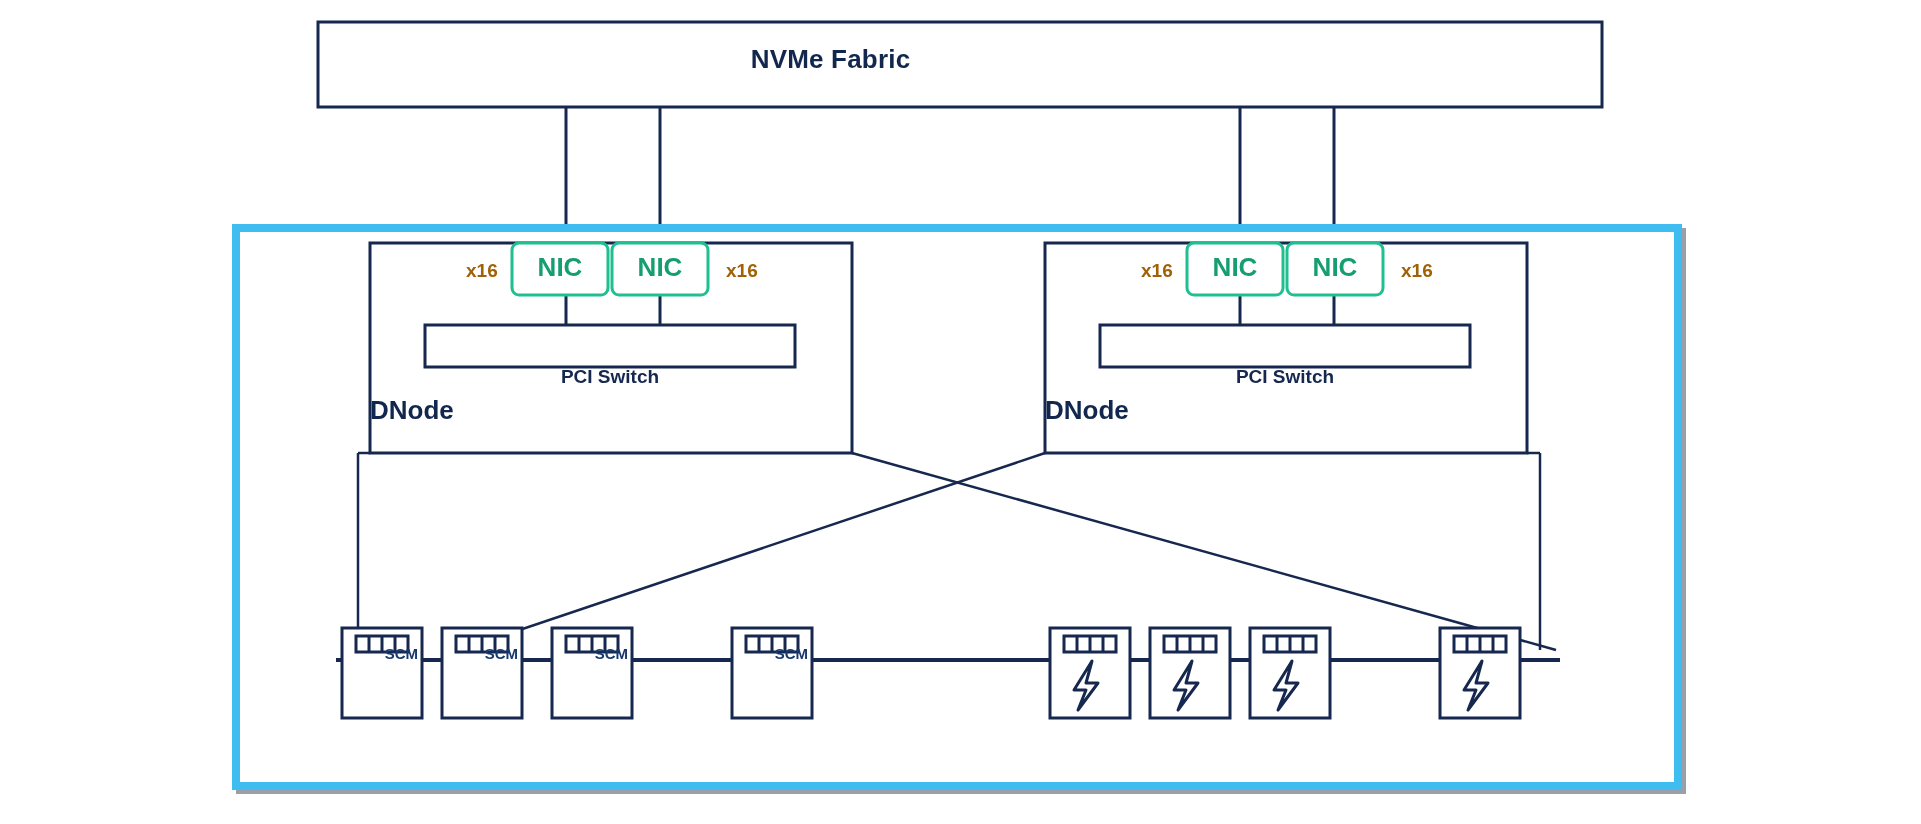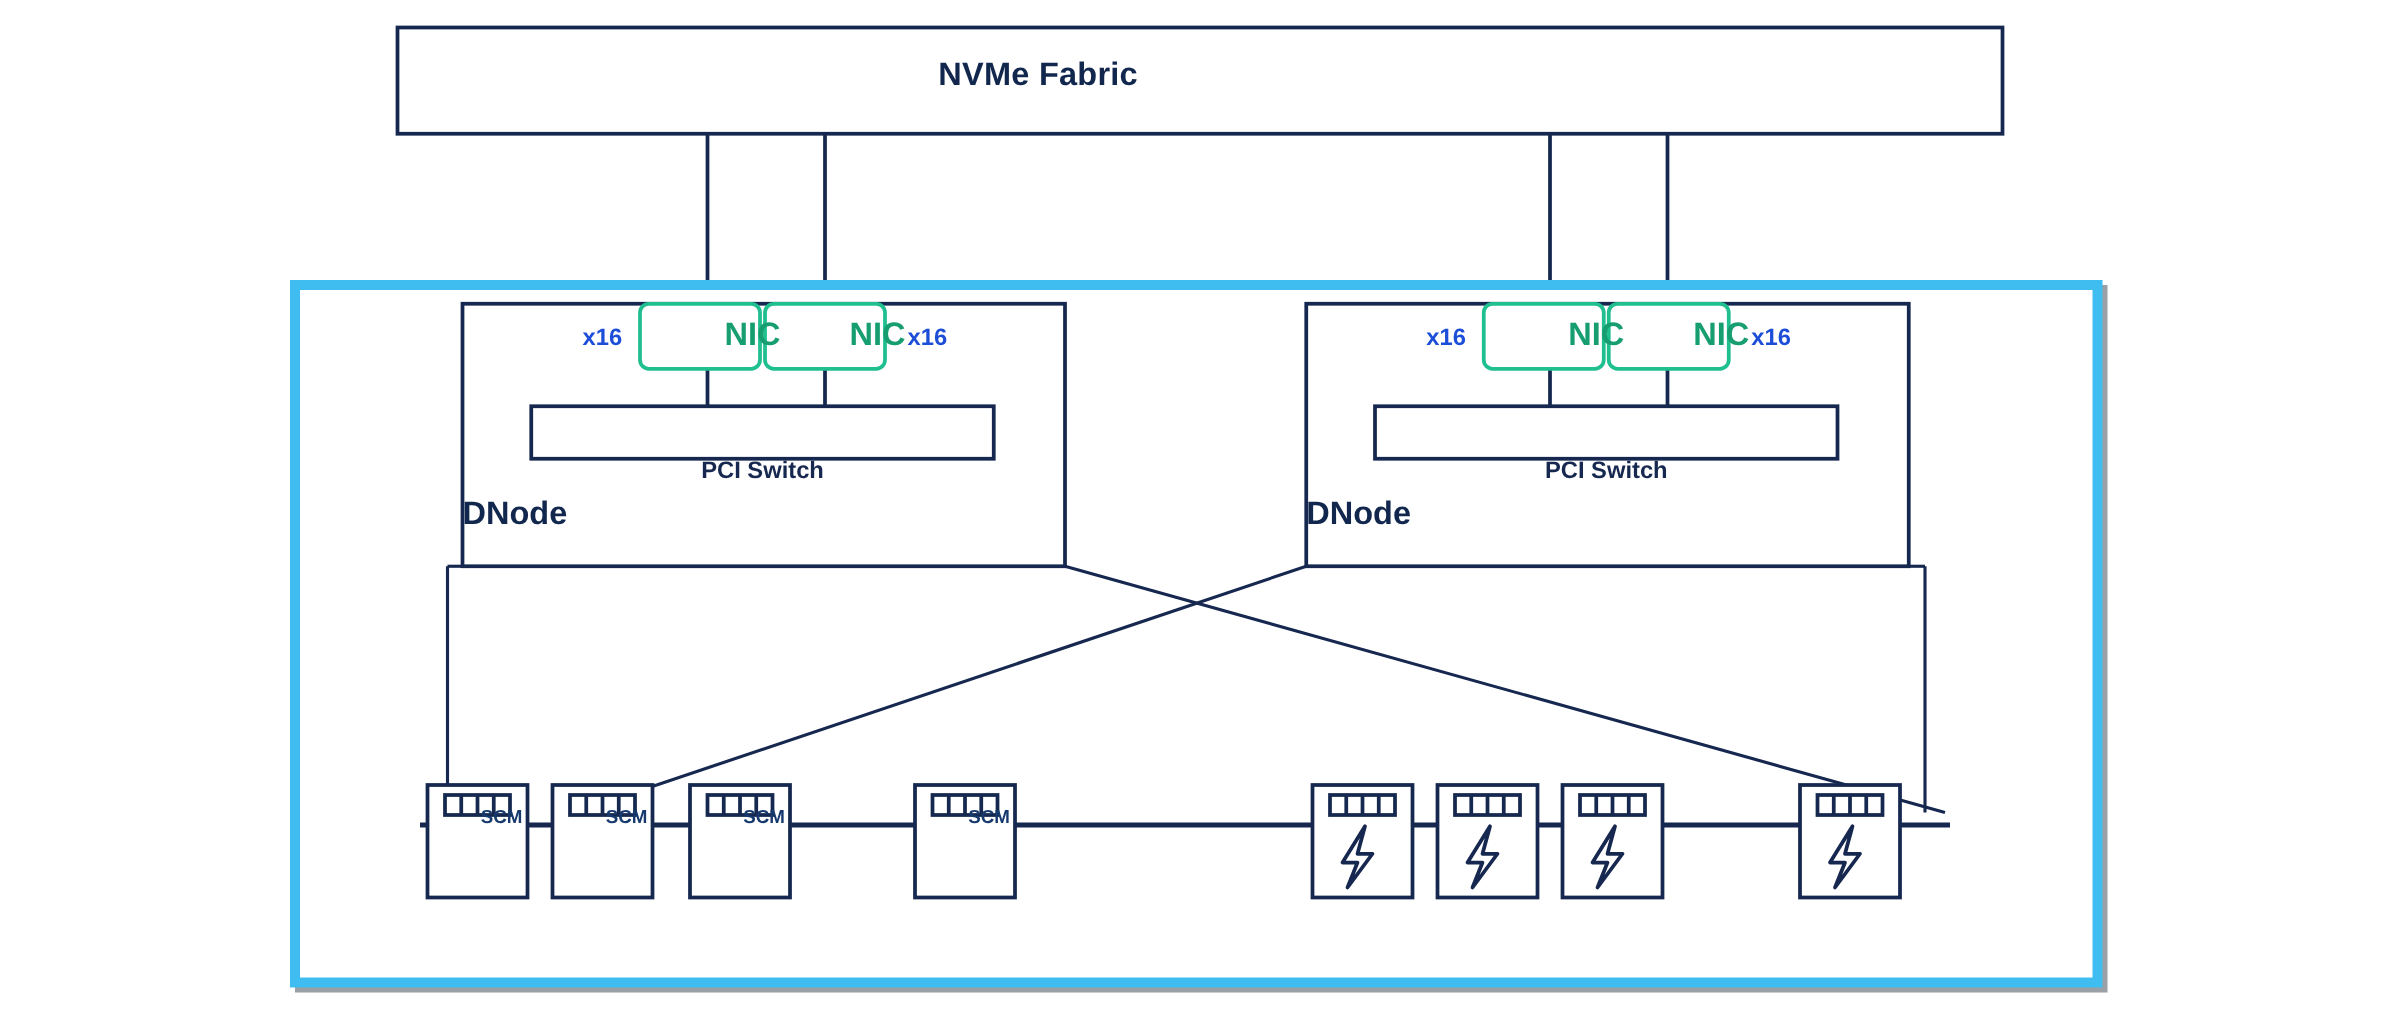--- a/index.html
+++ b/index.html
@@ -29,30 +29,30 @@
   .dnode-title{font-size:26px;}
   .dnode-title.left{left:370px;top:395px;width:482px;}
   .dnode-title.right{left:1045px;top:395px;width:482px;}
 
   
   .pci-title{font-size:19px;text-align:center;color:#16284f;margin-top:32px;}
   .pci-title.left{left:425px;top:334px;width:370px;}
   .pci-title.right{left:1100px;top:334px;width:370px;}
 
   
-  .lane{font-size:19px;color:#1d4ed8;font-weight:700;}
+  .lane{font-size:19px;color:#a16207;font-weight:700;}
   .lane.l1{left:466px;top:260px;}
   .lane.l2{left:726px;top:260px;}
   .lane.r1{left:1141px;top:260px;}
   .lane.r2{left:1401px;top:260px;}
 
   
   .nic-lbl{
     font-size:26px;color:#179e70;font-weight:700;
-    text-align:center;top:252px;width:96px;padding-left:42px;
+    text-align:center;top:252px;width:96px;
   }
   .nic-lbl.n1{left:512px;}
   .nic-lbl.n2{left:612px;}
   .nic-lbl.n3{left:1187px;}
   .nic-lbl.n4{left:1287px;}
 
   
   .scm-lbl{
     font-size:15px;color:#16396e;font-weight:700;
     text-align:right;width:76px;top:645px;

